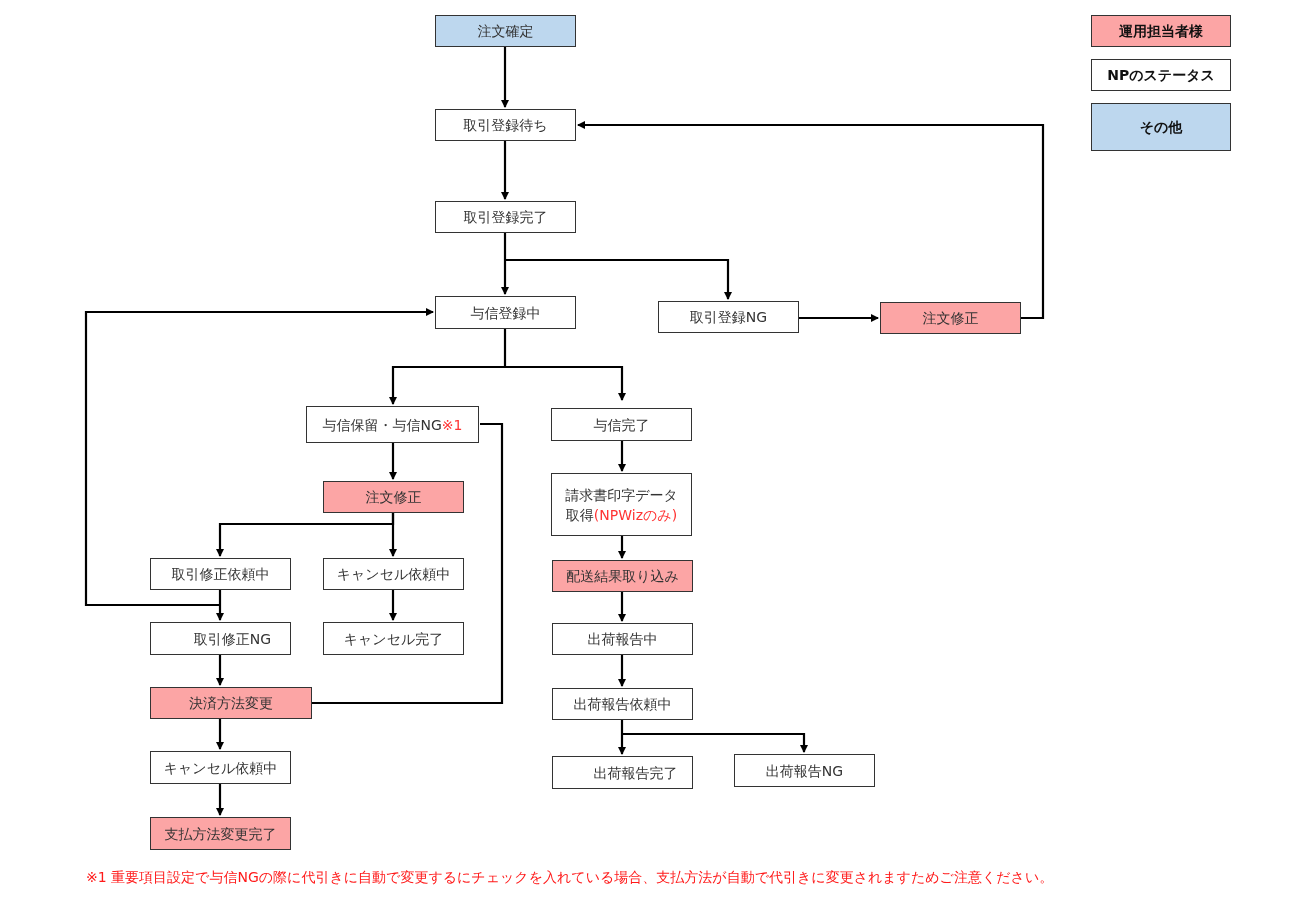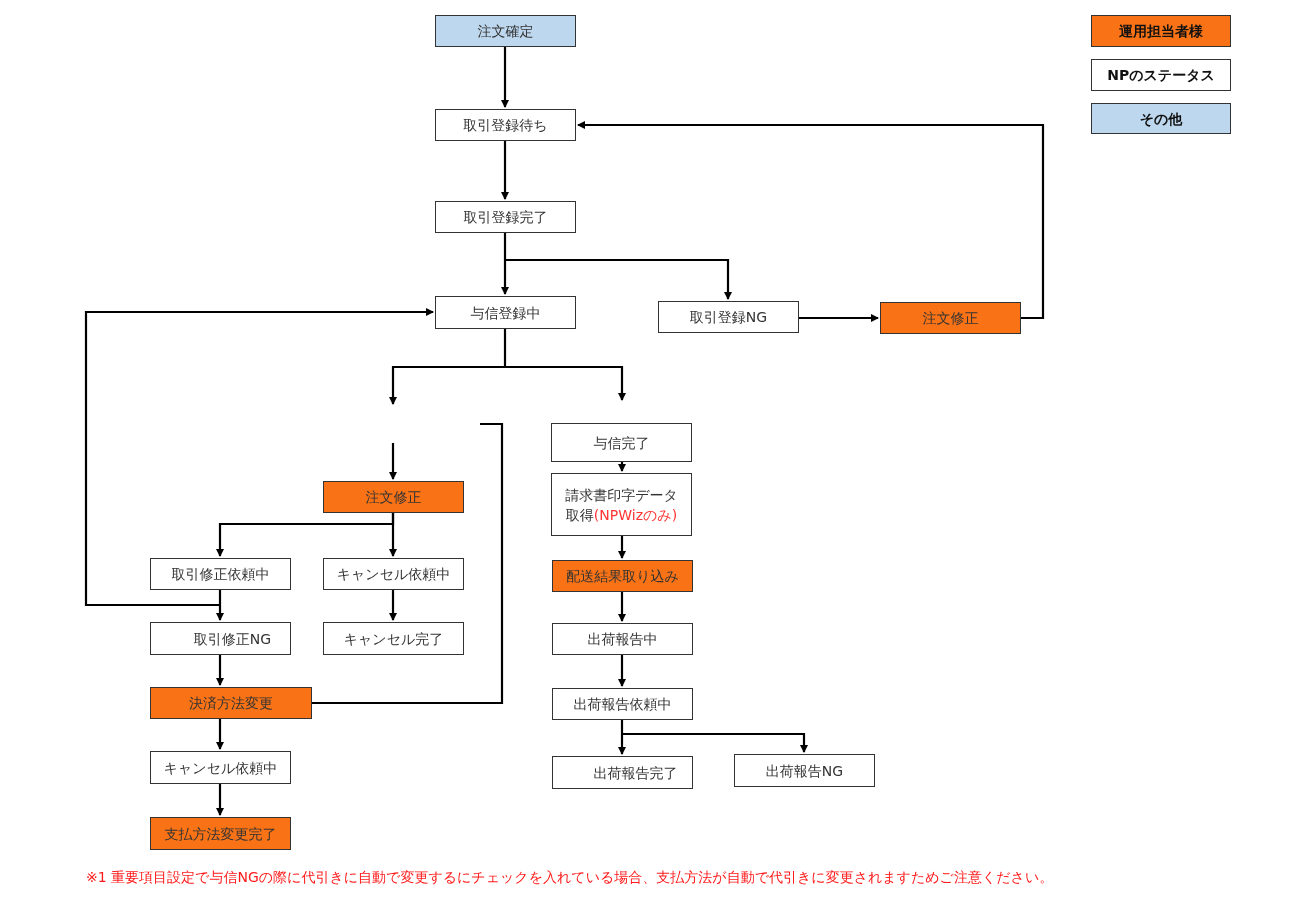--- a/index.html
+++ b/index.html
@@ -2,21 +2,21 @@
 <html><head>
 <meta charset="utf-8">
 <style>
   html, body { margin: 0; padding: 0; background: #ffffff; }
   body { width: 1300px; height: 900px; position: relative; overflow: hidden;
          font-family: "DejaVu Sans", "Liberation Sans", sans-serif; color: #222; }
   #canvas { position: absolute; left: 0; top: 0; width: 1300px; height: 900px; }
   .node { position: absolute; box-sizing: border-box; border: 1px solid #333;
           background: #ffffff; display: flex; align-items: center; justify-content: center;
           text-align: center; font-size: 14px; line-height: 20px; color: #333; }
-  .node.op { background: #f97316; }
+  .node.op { background: #fca5a5; }
   .node.other { background: #bdd7ee; }
   .legend .node { font-weight: bold; color: #111; font-size: 14px; }
   .red { color: #ff3333; }
   .note { position: absolute; left: 86px; top: 869px; font-size: 14px; color: #ff1a1a; white-space: nowrap; }
   svg line, svg polyline { stroke: #000; stroke-width: 2.2; fill: none; }
 </style>
 </head>
 <body>
 
 <div id="canvas">
@@ -69,21 +69,21 @@
     <polyline points="622,734 804,734 804,752" marker-end="url(#ah)"></polyline>
   </svg>
 
   <div class="legend">
     <div class="node op" style="left:1091px;top:15px;width:140px;height:32px;">
         <span>運用担当者様</span>
       </div>
     <div class="node" style="left:1091px;top:59px;width:140px;height:32px;">
         <span>NPのステータス</span>
       </div>
-    <div class="node other" style="left:1091px;top:103px;width:140px;height:31px;align-items:center;">
+    <div class="node other" style="left:1091px;top:103px;width:140px;height:48px;align-items:center;">
         <span>その他</span>
       </div>
   </div>
 
   <div class="node other" style="left:435px;top:15px;width:141px;height:32px;">
       <span>注文確定</span>
     </div>
   <div class="node" style="left:435px;top:109px;width:141px;height:32px;">
       <span>取引登録待ち</span>
     </div>
@@ -93,21 +93,25 @@
   <div class="node" style="left:435px;top:296px;width:141px;height:33px;">
       <span>与信登録中</span>
     </div>
   <div class="node" style="left:658px;top:301px;width:141px;height:32px;">
       <span>取引登録NG</span>
     </div>
   <div class="node op" style="left:880px;top:302px;width:141px;height:32px;">
       <span>注文修正</span>
     </div>
 
-  <div class="node" style="left:551px;top:423px;width:141px;height:39px;">
+  <div class="node" style="left:306px;top:406px;width:173px;height:37px;">
+    <span>与信保留・与信NG</span>
+      <span class="red">※1</span>
+  </div>
+  <div class="node" style="left:551px;top:408px;width:141px;height:33px;">
       <span>与信完了</span>
     </div>
 
   <div class="node op" style="left:323px;top:481px;width:141px;height:32px;">
       <span>注文修正</span>
     </div>
   <div class="node" style="left:551px;top:473px;width:141px;height:63px;flex-direction:column;">
     <span>請求書印字データ</span>
     <span><span>取得</span><span class="red">(NPWizのみ)</span></span>
   </div>

